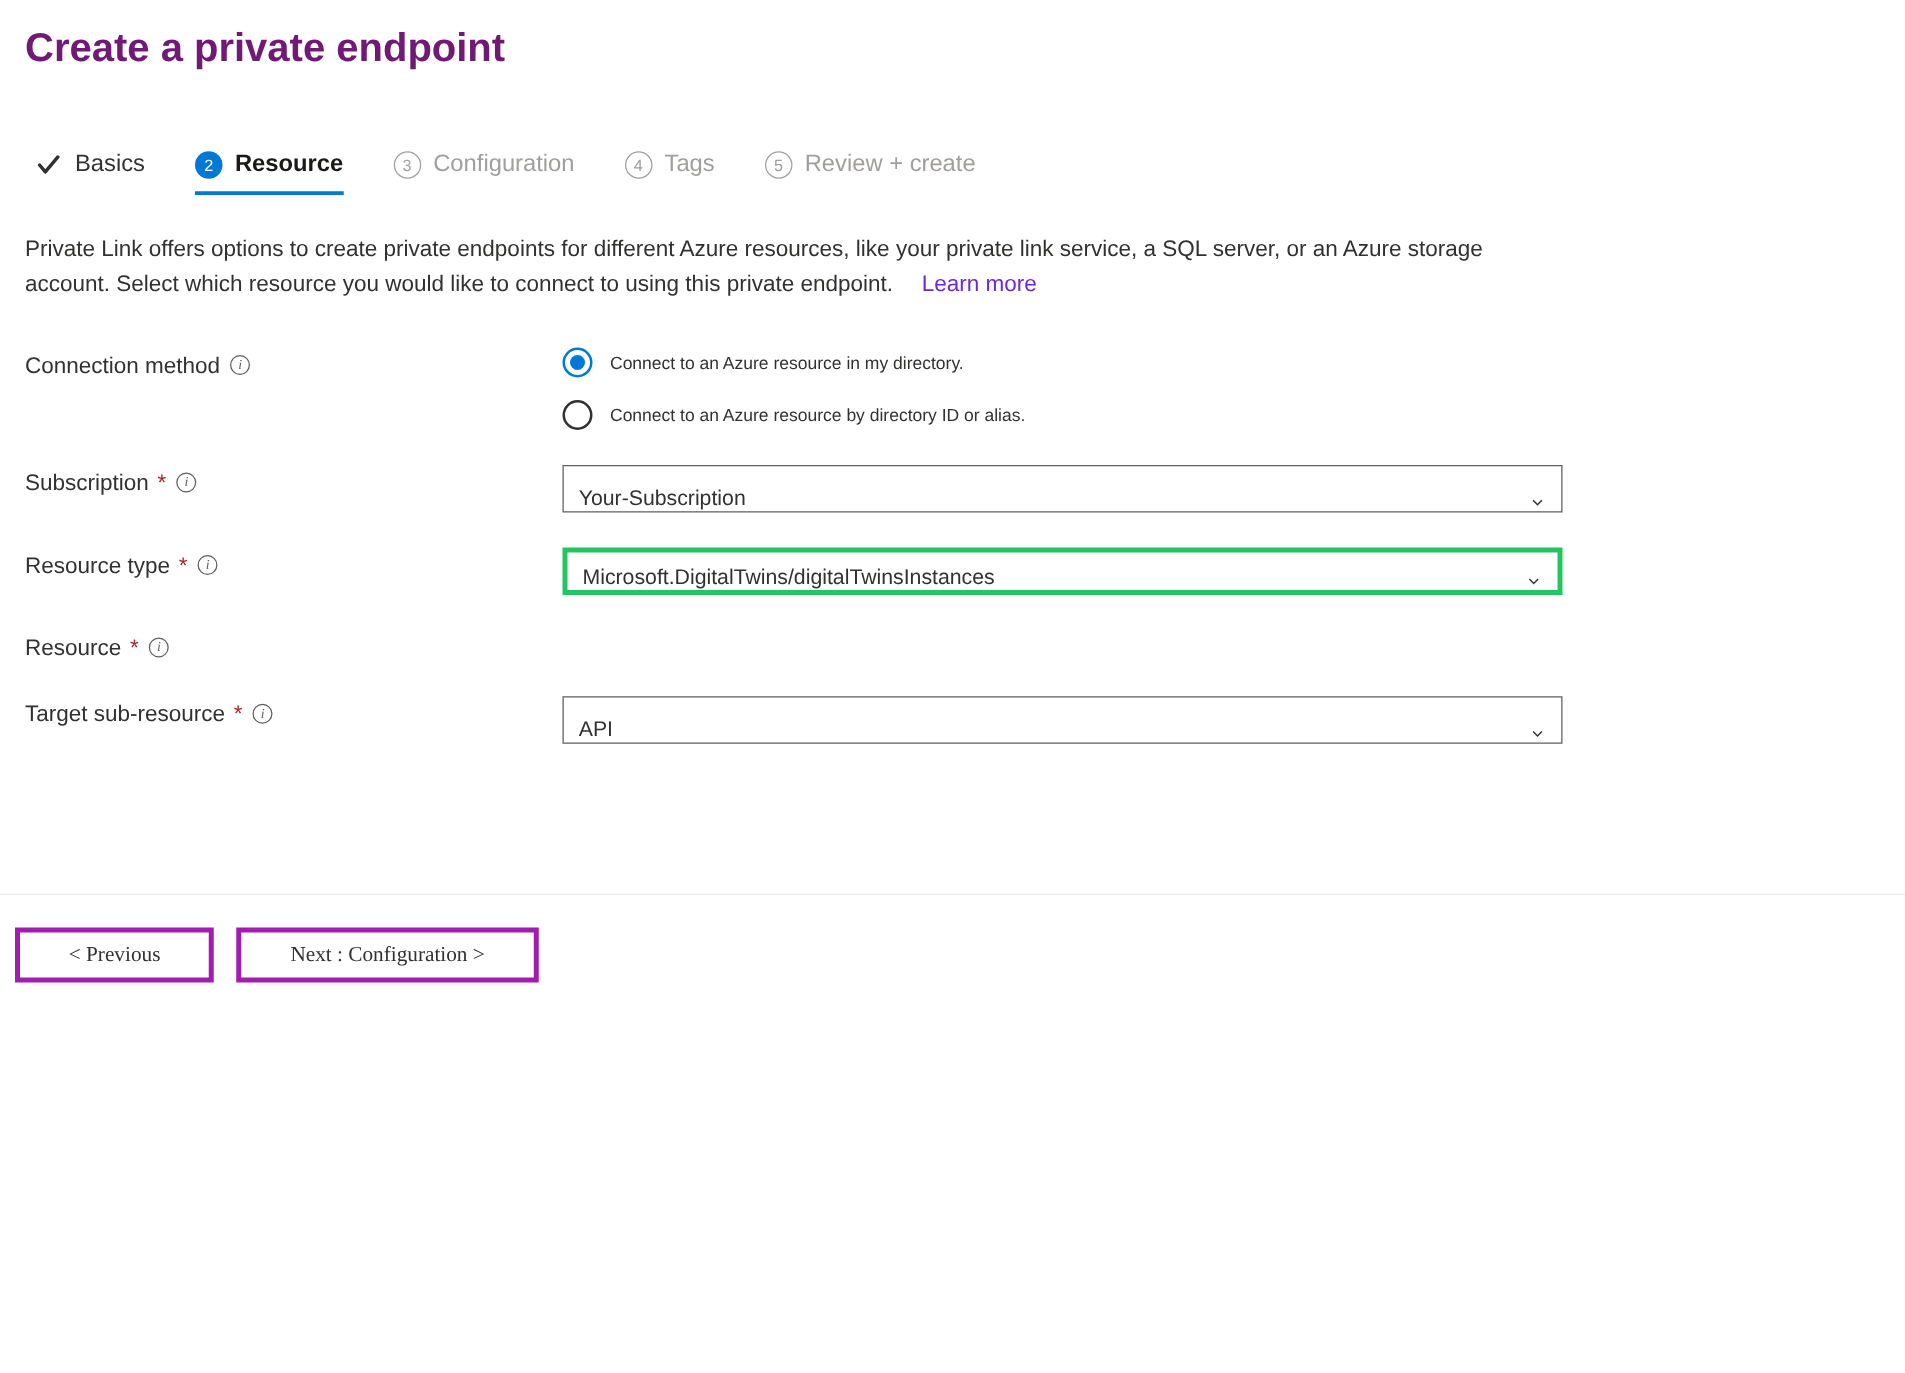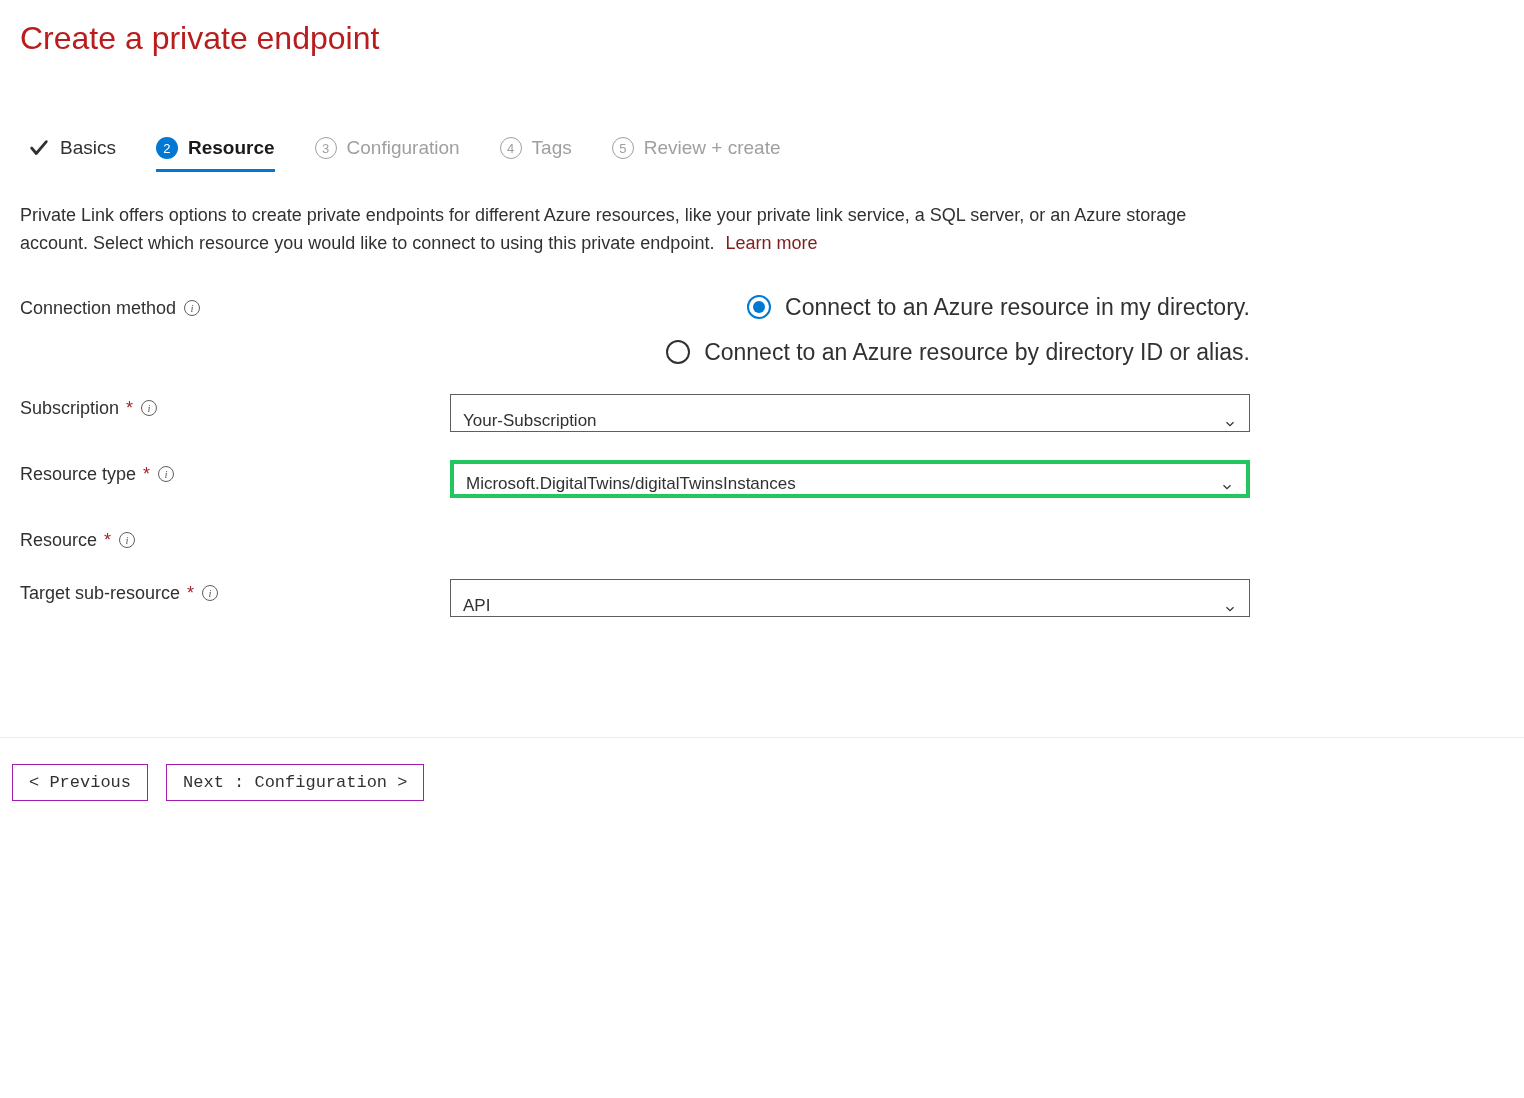--- a/index.html
+++ b/index.html
@@ -8,23 +8,23 @@
       padding: 0;
     }
     body {
       font-family: "Segoe UI", -apple-system, BlinkMacSystemFont, sans-serif;
       background: #ffffff;
       color: #323130;
       padding: 20px 20px 0 20px;
     }
     .page-title {
       font-size: 32px;
-      font-weight: 400;
-      color: #b91c1c;
-      margin-bottom: 80px;
+      font-weight: 700;
+      color: #701a75;
+      margin-bottom: 64px;
     }
     .tabs {
       display: flex;
       gap: 40px;
       align-items: center;
       margin-bottom: 30px;
       padding-left: 8px;
     }
     .tab {
       display: flex;
@@ -74,23 +74,23 @@
       justify-content: center;
     }
     .description {
       font-size: 18px;
       line-height: 1.55;
       color: #323130;
       margin-bottom: 36px;
       max-width: 1210px;
     }
     .description a {
-      color: #7f1d1d;
+      color: #6d28d9;
       text-decoration: none;
-      margin-left: 6px;
+      margin-left: 18px;
     }
     .form-row {
       display: flex;
       align-items: flex-start;
       margin-bottom: 28px;
     }
     .form-label {
       width: 430px;
       font-size: 18px;
       color: #323130;
@@ -123,23 +123,22 @@
     }
     .radio-group {
       display: flex;
       flex-direction: column;
       gap: 18px;
     }
     .radio-option {
       display: flex;
       align-items: center;
       gap: 14px;
-      font-size: 23px;
-      cursor: pointer;
-      justify-content: flex-end;
+      font-size: 14px;
+      cursor: pointer;
     }
     .radio-dot {
       width: 24px;
       height: 24px;
       border-radius: 50%;
       display: inline-flex;
       align-items: center;
       justify-content: center;
       flex-shrink: 0;
     }
@@ -186,27 +185,27 @@
       margin-left: -20px;
       margin-right: -20px;
     }
     .footer {
       display: flex;
       gap: 18px;
       padding: 26px 0 20px 0;
       margin-left: -8px;
     }
     .btn {
-      padding: 8px 16px;
+      padding: 8px 39px;
       font-size: 17px;
-      border: 1px solid #a21caf;
+      border: 4px solid #a21caf;
       background: #fff;
       color: #323130;
       cursor: pointer;
-      font-family: Liberation Mono, monospace;
+      font-family: Liberation Serif, serif;
     }
   </style>
 </head>
 <body>
 
 <h1 class="page-title">Create a private endpoint</h1>
 
 <div class="tabs">
   <div class="tab complete">
     <span class="check-icon">

